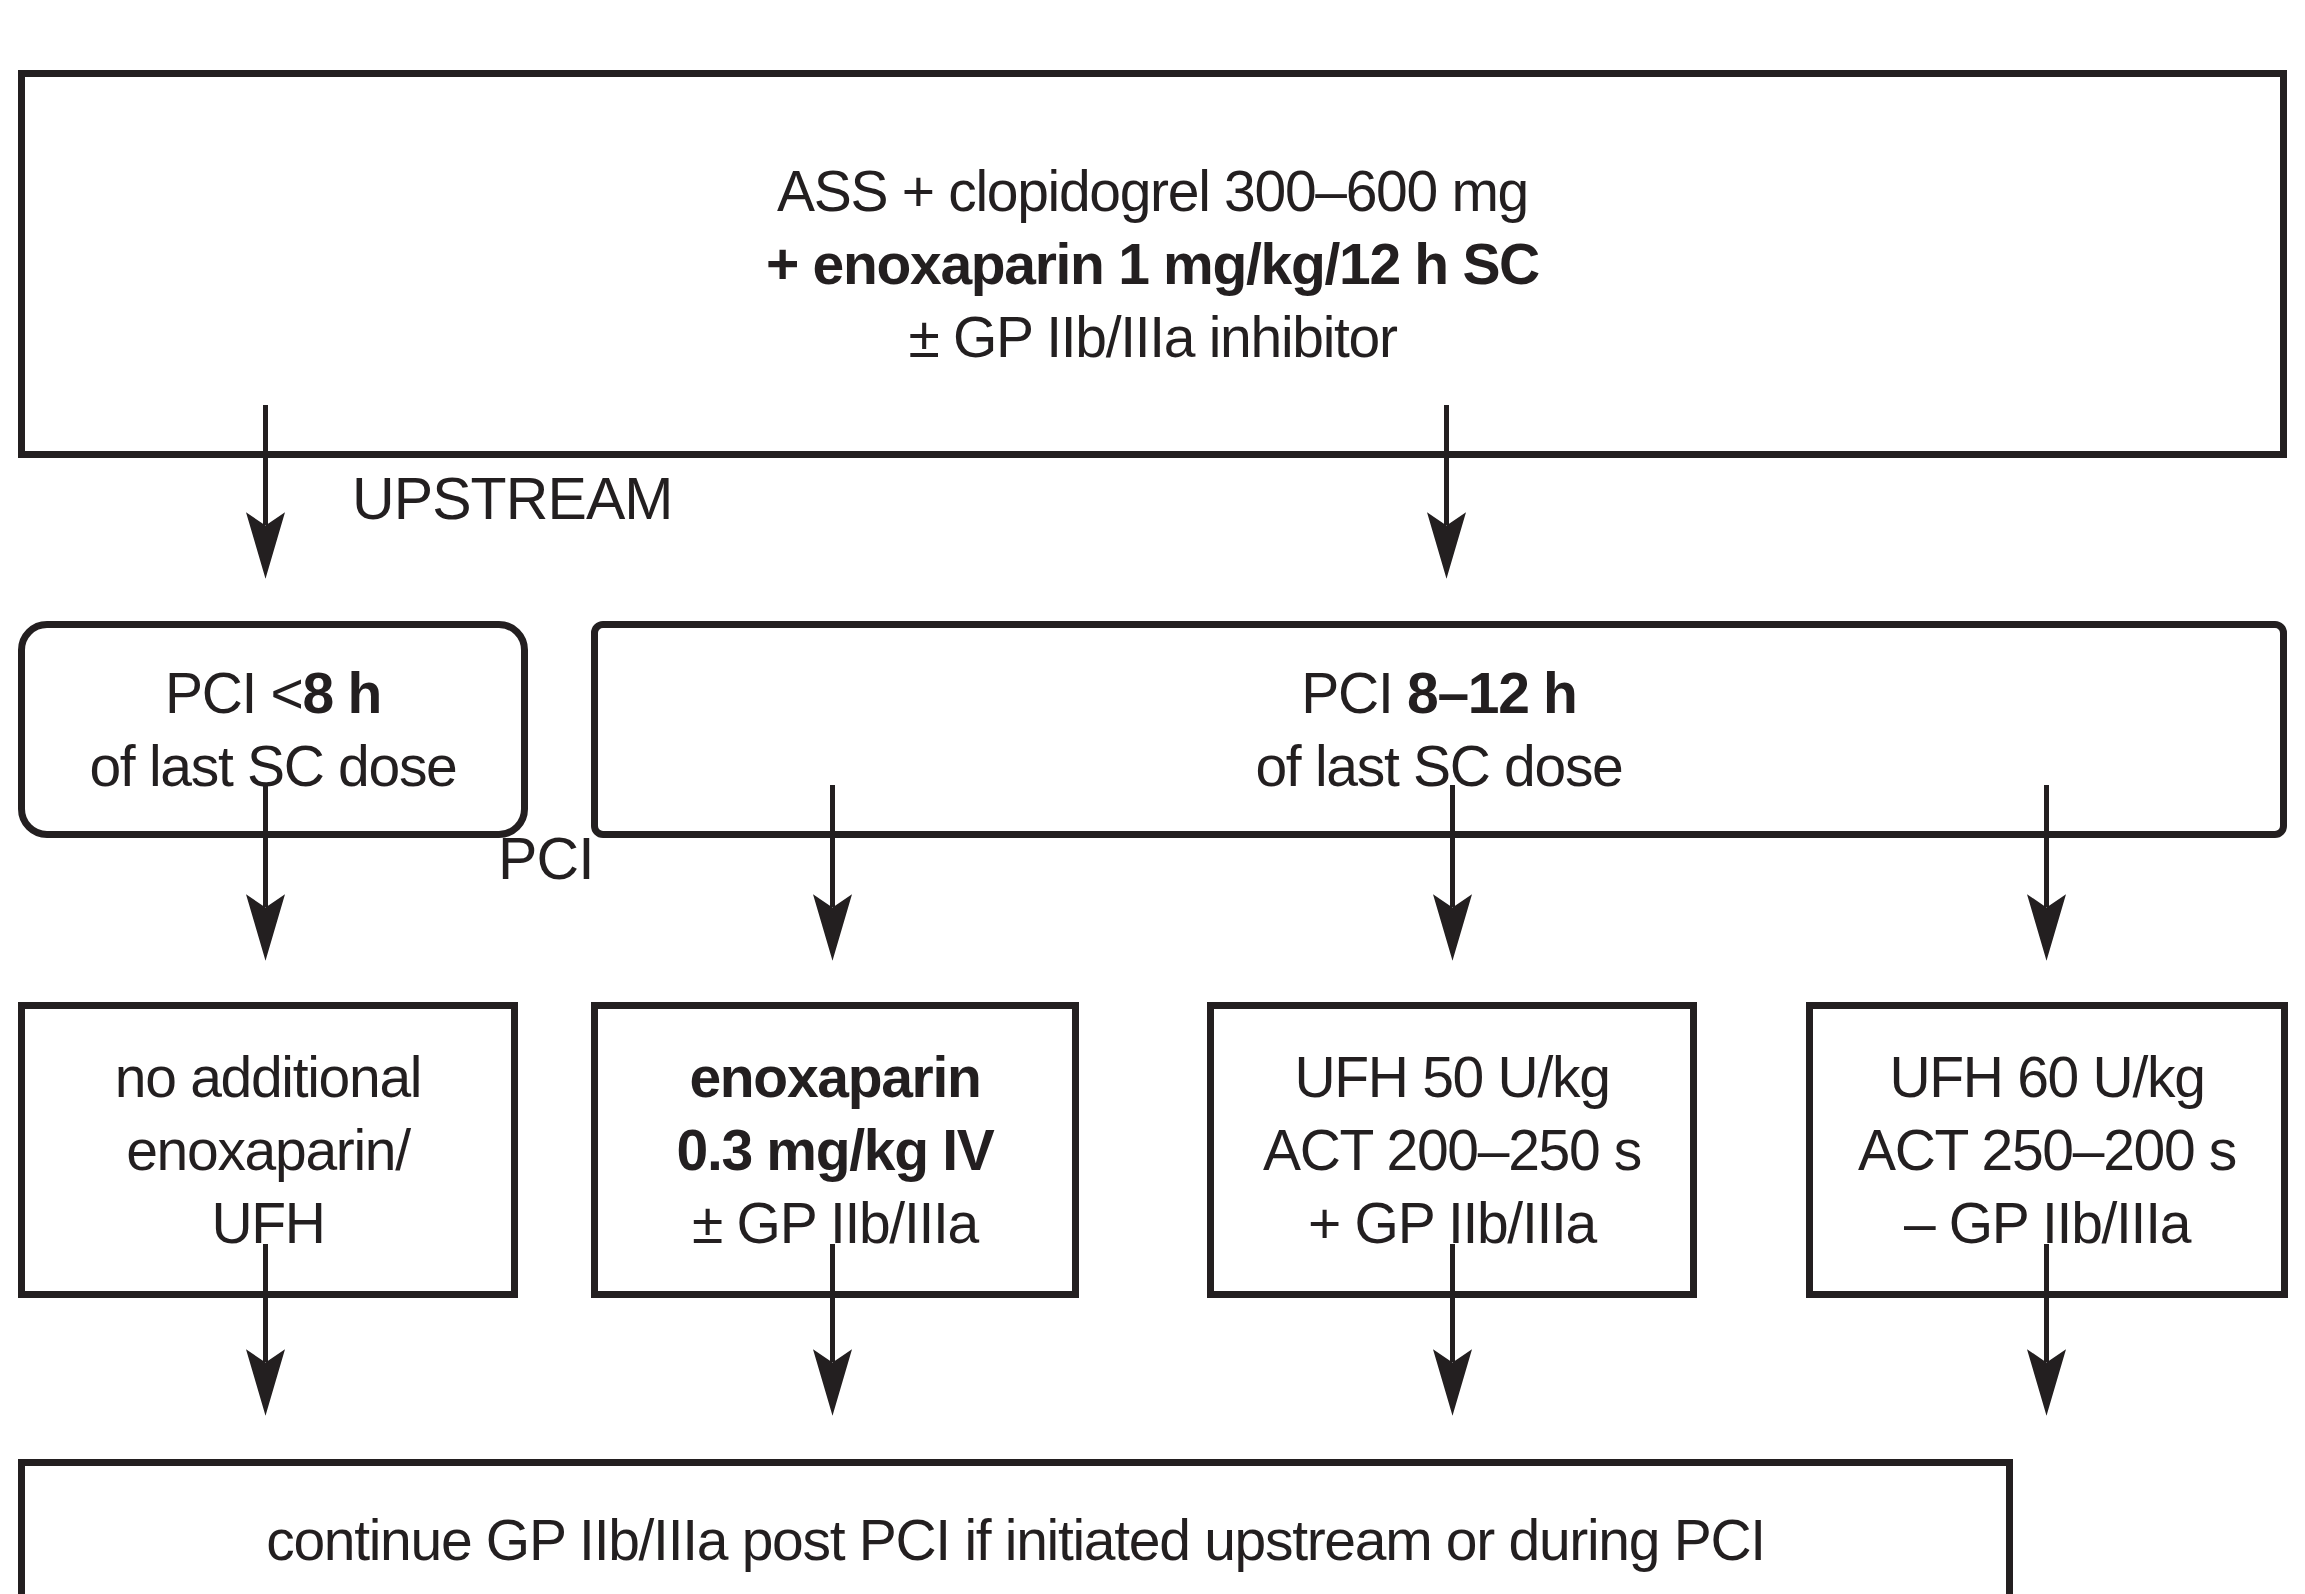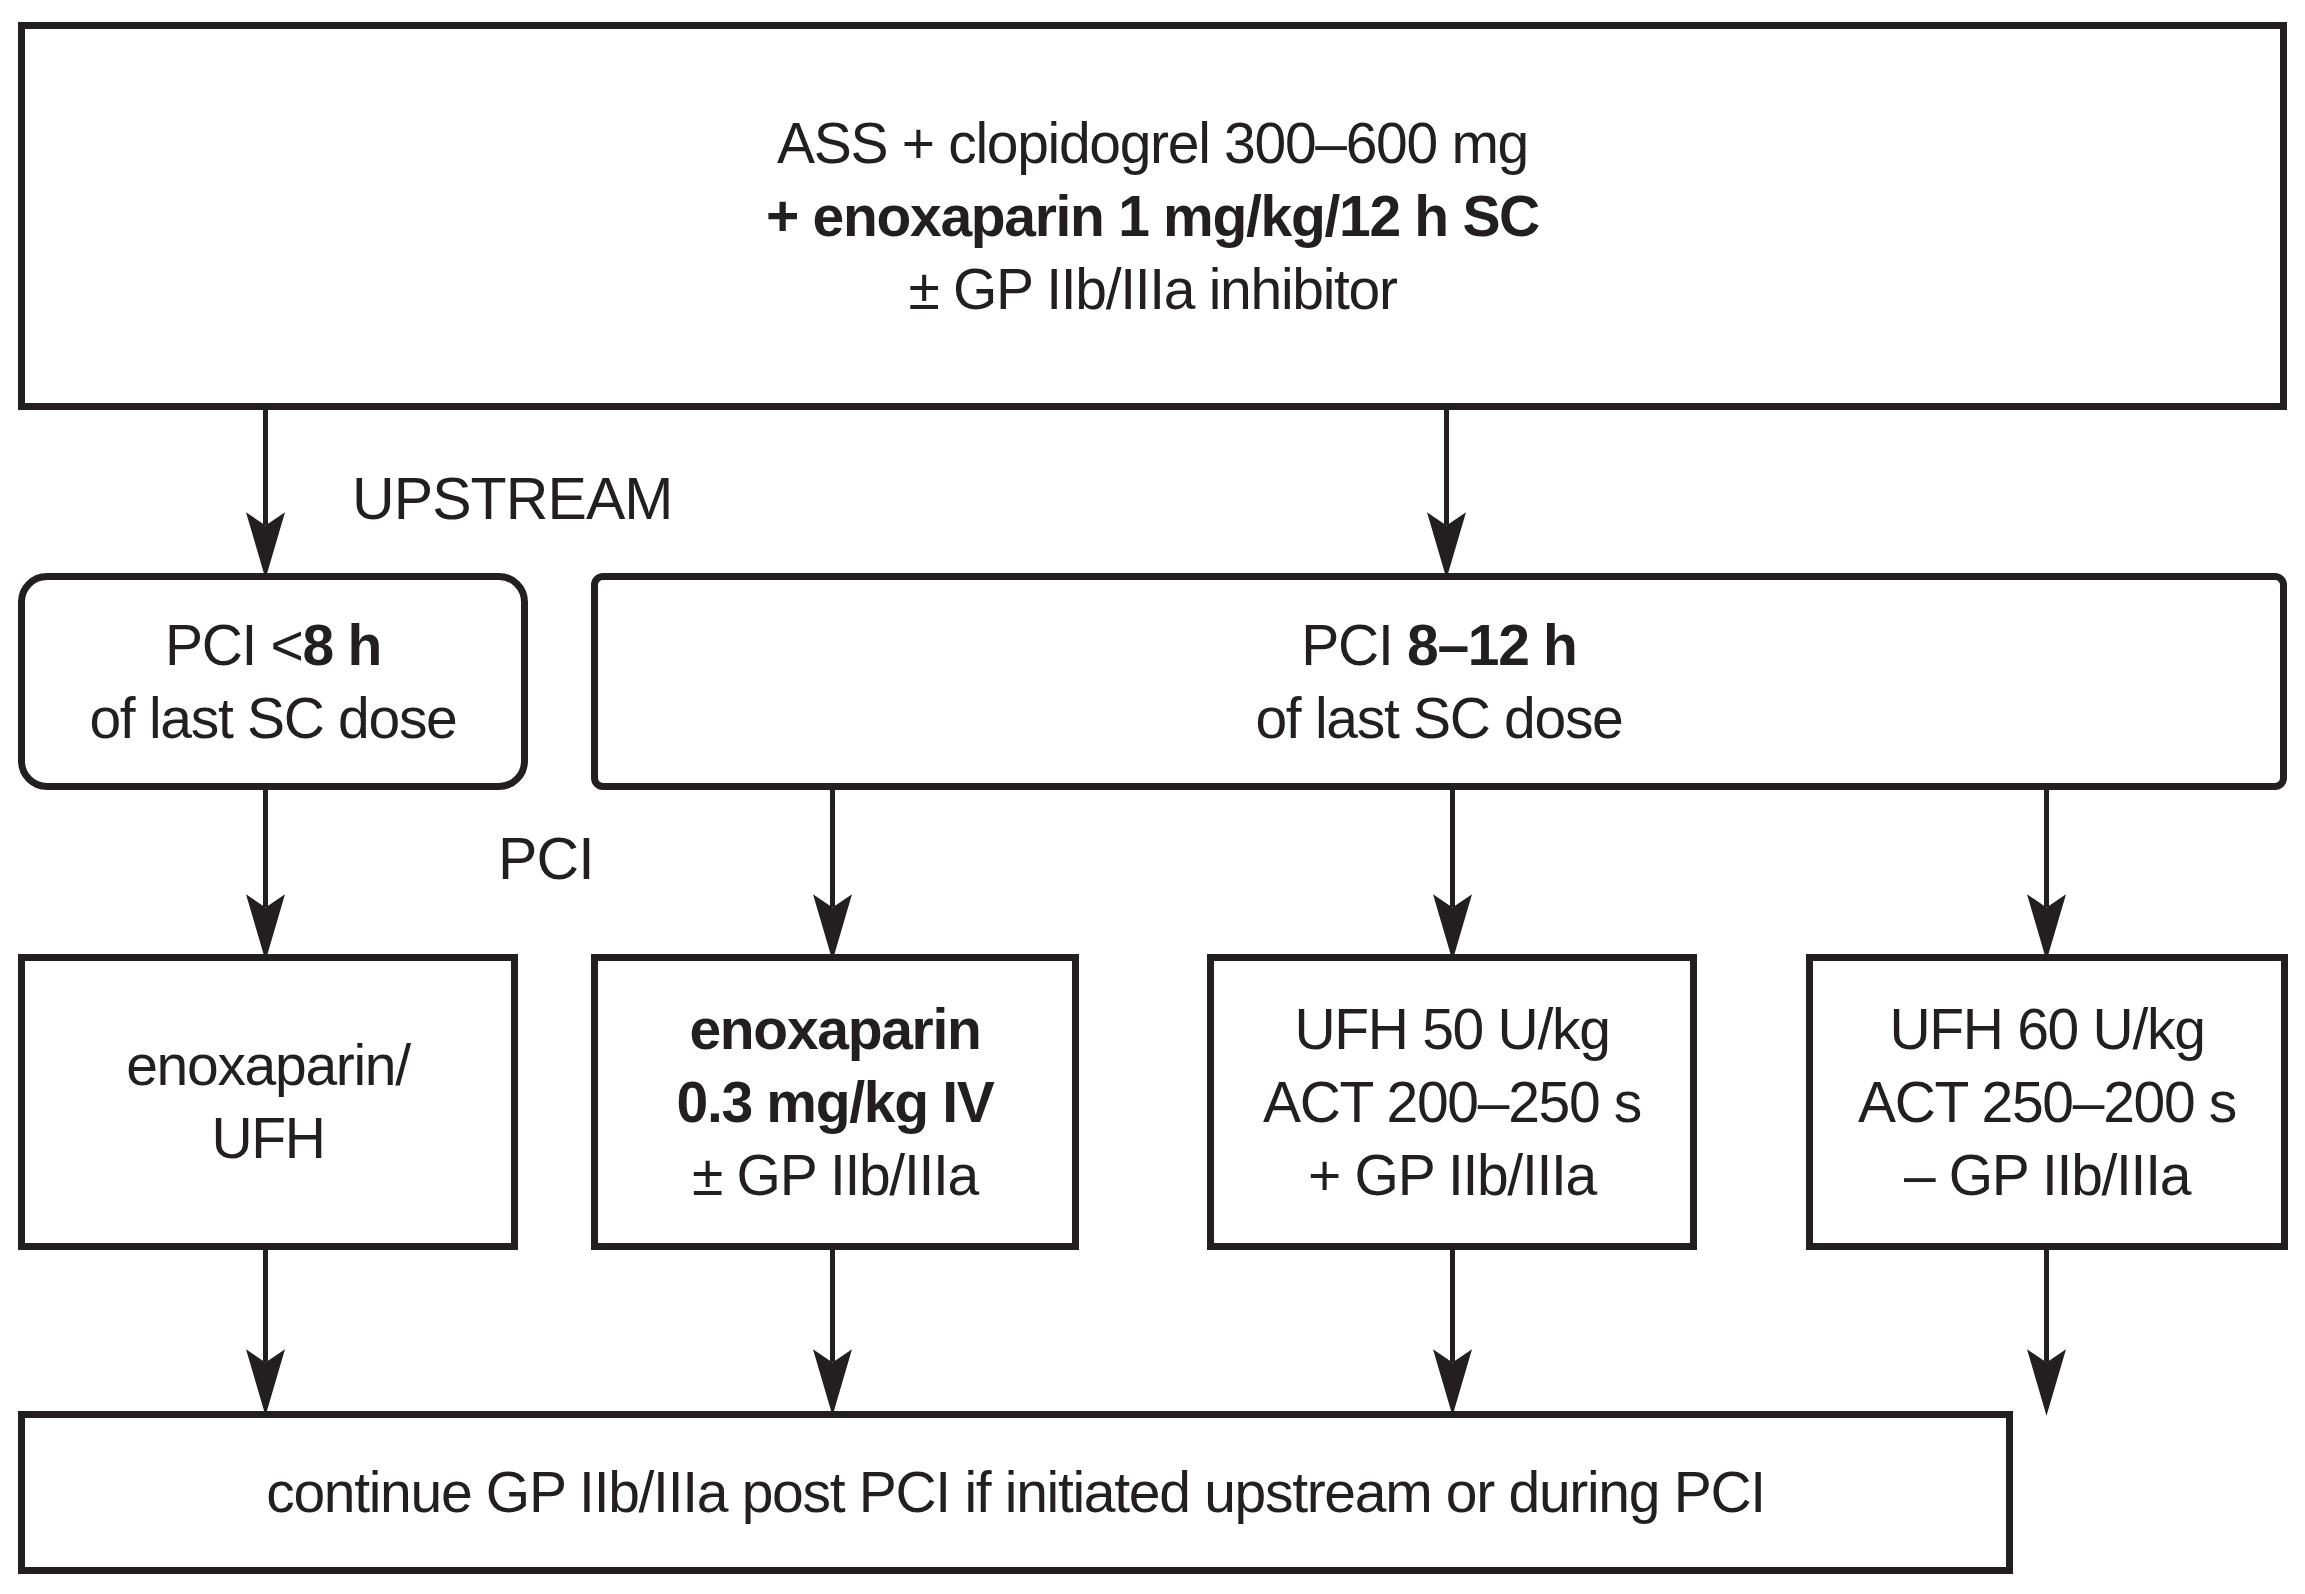--- a/index.html
+++ b/index.html
@@ -22,20 +22,21 @@
   .box{
     position:absolute;
     box-sizing:border-box;
     border:7.2px solid var(--line);
     background:var(--bg);
     display:flex;
     flex-direction:column;
     align-items:center;
     justify-content:center;
     text-align:center;
+    margin-top:48px;
   }
   .bline{
     height:73px;
     line-height:73px;
     font-size:57px;
     letter-spacing:-1.3px;
     white-space:pre;
   }
   .bold{font-weight:bold;}
   .floatlabel{
@@ -122,20 +123,21 @@
       </svg>
   </div>
   <div class="arrow" style="left:2027px;top:785px;height:176px;">
     <div class="stem"></div>
     <svg viewBox="0 0 44 76">
         <polygon points="0,1 22,16 44,1 22,76" fill="currentColor"></polygon>
       </svg>
   </div>
 
   <div class="box" style="left:18px;top:954px;width:500px;height:296px;">
+    <div class="bline">no additional</div>
     <div class="bline">enoxaparin/</div>
     <div class="bline">UFH</div>
   </div>
 
   <div class="box" style="left:591px;top:954px;width:488px;height:296px;align-items:center;">
     <div class="bline bold">enoxaparin</div>
     <div class="bline bold">0.3 mg/kg IV</div>
     <div class="bline">± GP IIb/IIIa</div>
   </div>
 

